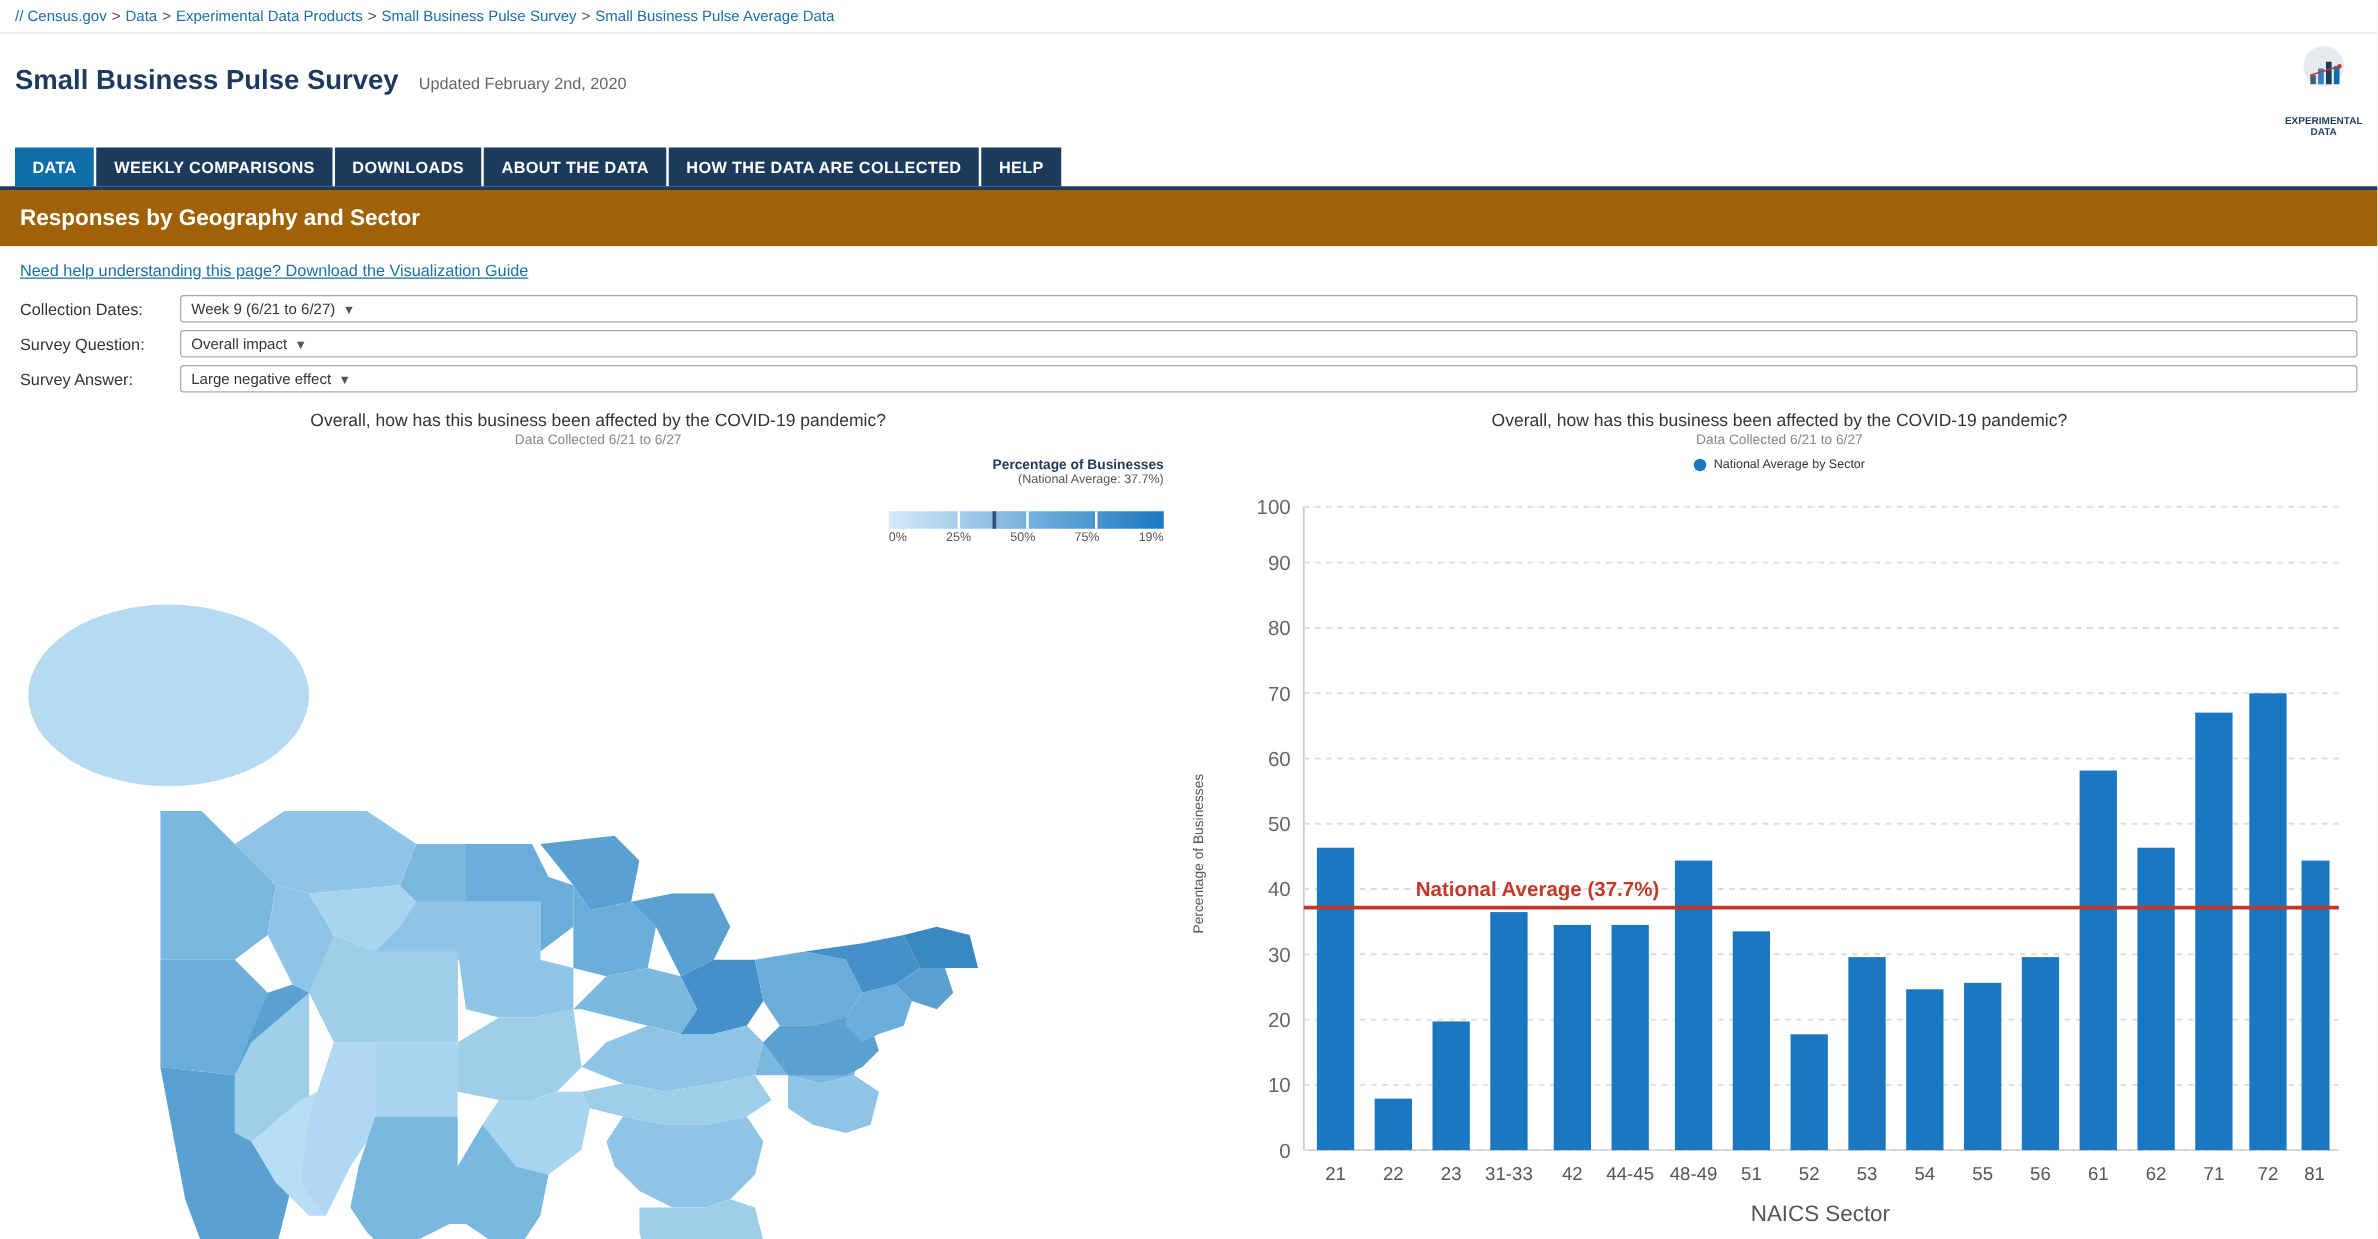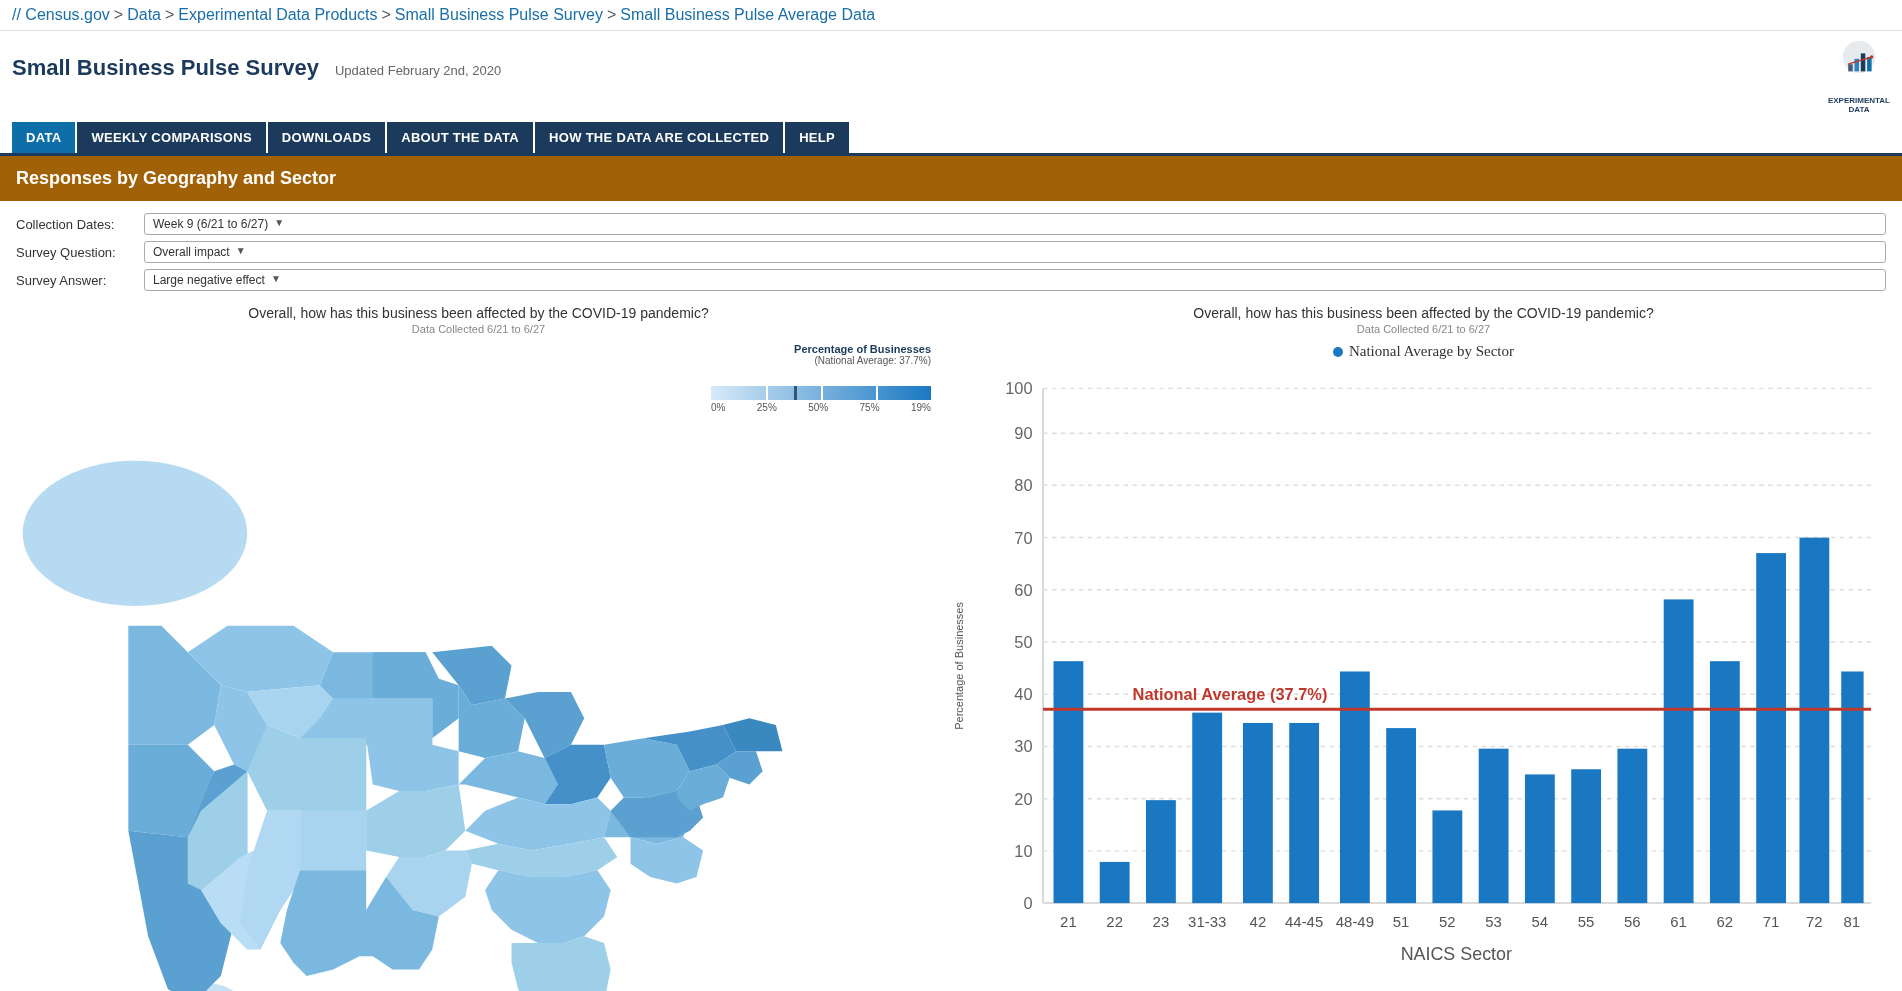--- a/index.html
+++ b/index.html
@@ -2,21 +2,21 @@
 <html><head>
   <meta charset="utf-8">
   <style>
     * { box-sizing: border-box; margin: 0; padding: 0; }
     body { font-family: Arial, sans-serif; font-size: 13px; background: #f5f5f5; color: #333; }
 
     
     .breadcrumb {
       background: #fff;
       padding: 6px 12px;
-      font-size: 16px;
+      font-size: 12px;
       color: #1a6fa8;
       border-bottom: 1px solid #ddd;
       display: flex;
       align-items: center;
       gap: 4px;
     }
     .breadcrumb span { color: #555; }
 
     
     .header {
@@ -103,21 +103,21 @@
       gap: 6px 8px;
       align-items: center;
       margin-bottom: 14px;
     }
     .control-label {
       font-size: 13px;
       color: #333;
     }
     .control-select {
       display: inline-flex;
-      align-items: flex-start;
+      align-items: flex-end;
       border: 1px solid #aaa;
       border-radius: 3px;
       padding: 3px 8px;
       background: #fff;
       cursor: pointer;
       font-size: 12px;
       gap: 6px;
       min-width: 160px;
     }
     .control-select .chevron { font-size: 10px; color: #555; }
@@ -212,23 +212,22 @@
       justify-content: center;
       margin-bottom: 6px;
     }
     .legend-dot {
       width: 10px;
       height: 10px;
       border-radius: 50%;
       background: #1a78c2;
     }
     .legend-dot-label {
-      font-size: 15px;
+      font-size: 10px;
       color: #333;
-      font-family: Liberation Serif, serif;
     }
   </style>
 </head>
 <body>
 
 <div class="breadcrumb">
   <a style="color:#1a6fa8;text-decoration:none;">// Census.gov</a>
   <span>&gt;</span>
   <a style="color:#1a6fa8;text-decoration:none;">Data</a>
   <span>&gt;</span>
@@ -266,20 +265,21 @@
     <button class="nav-item">HELP</button>
   </nav>
 </div>
 
 <div class="section-header">
   <span>Responses by Geography and Sector</span>
 </div>
 
 <div class="main">
 
+  <a class="help-link">Need help understanding this page? Download the Visualization Guide</a>
 
   <div class="controls">
     <span class="control-label">Collection Dates:</span>
     <div class="control-select">
       <span>Week 9 (6/21 to 6/27)</span>
       <span class="chevron">▼</span>
     </div>
 
     <span class="control-label">Survey Question:</span>
     <div class="control-select">

